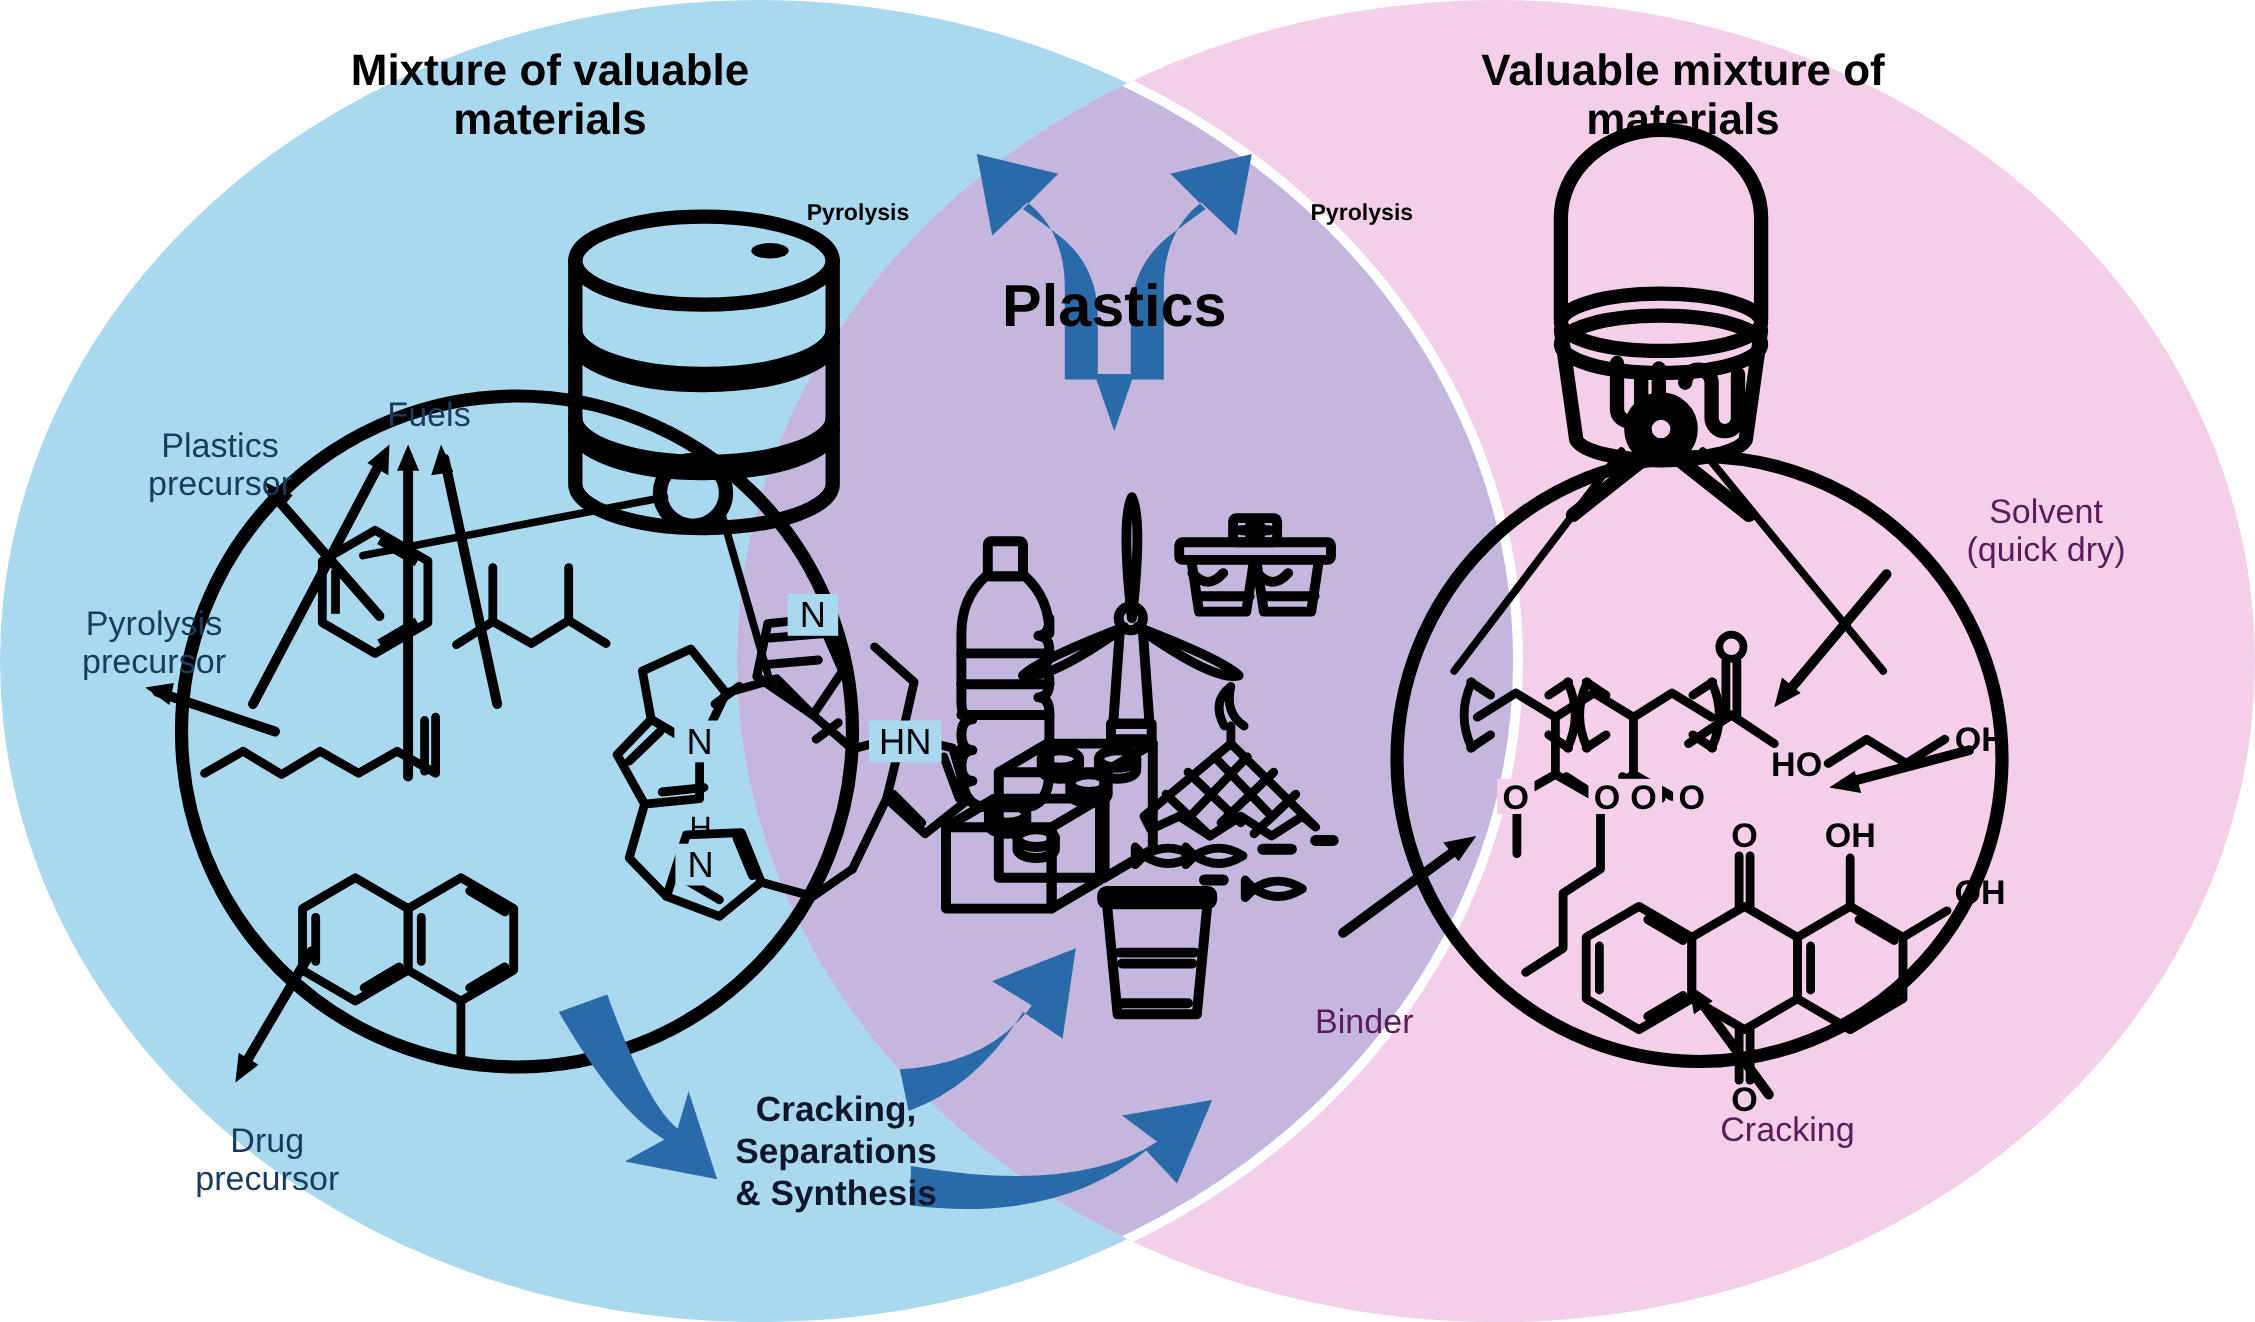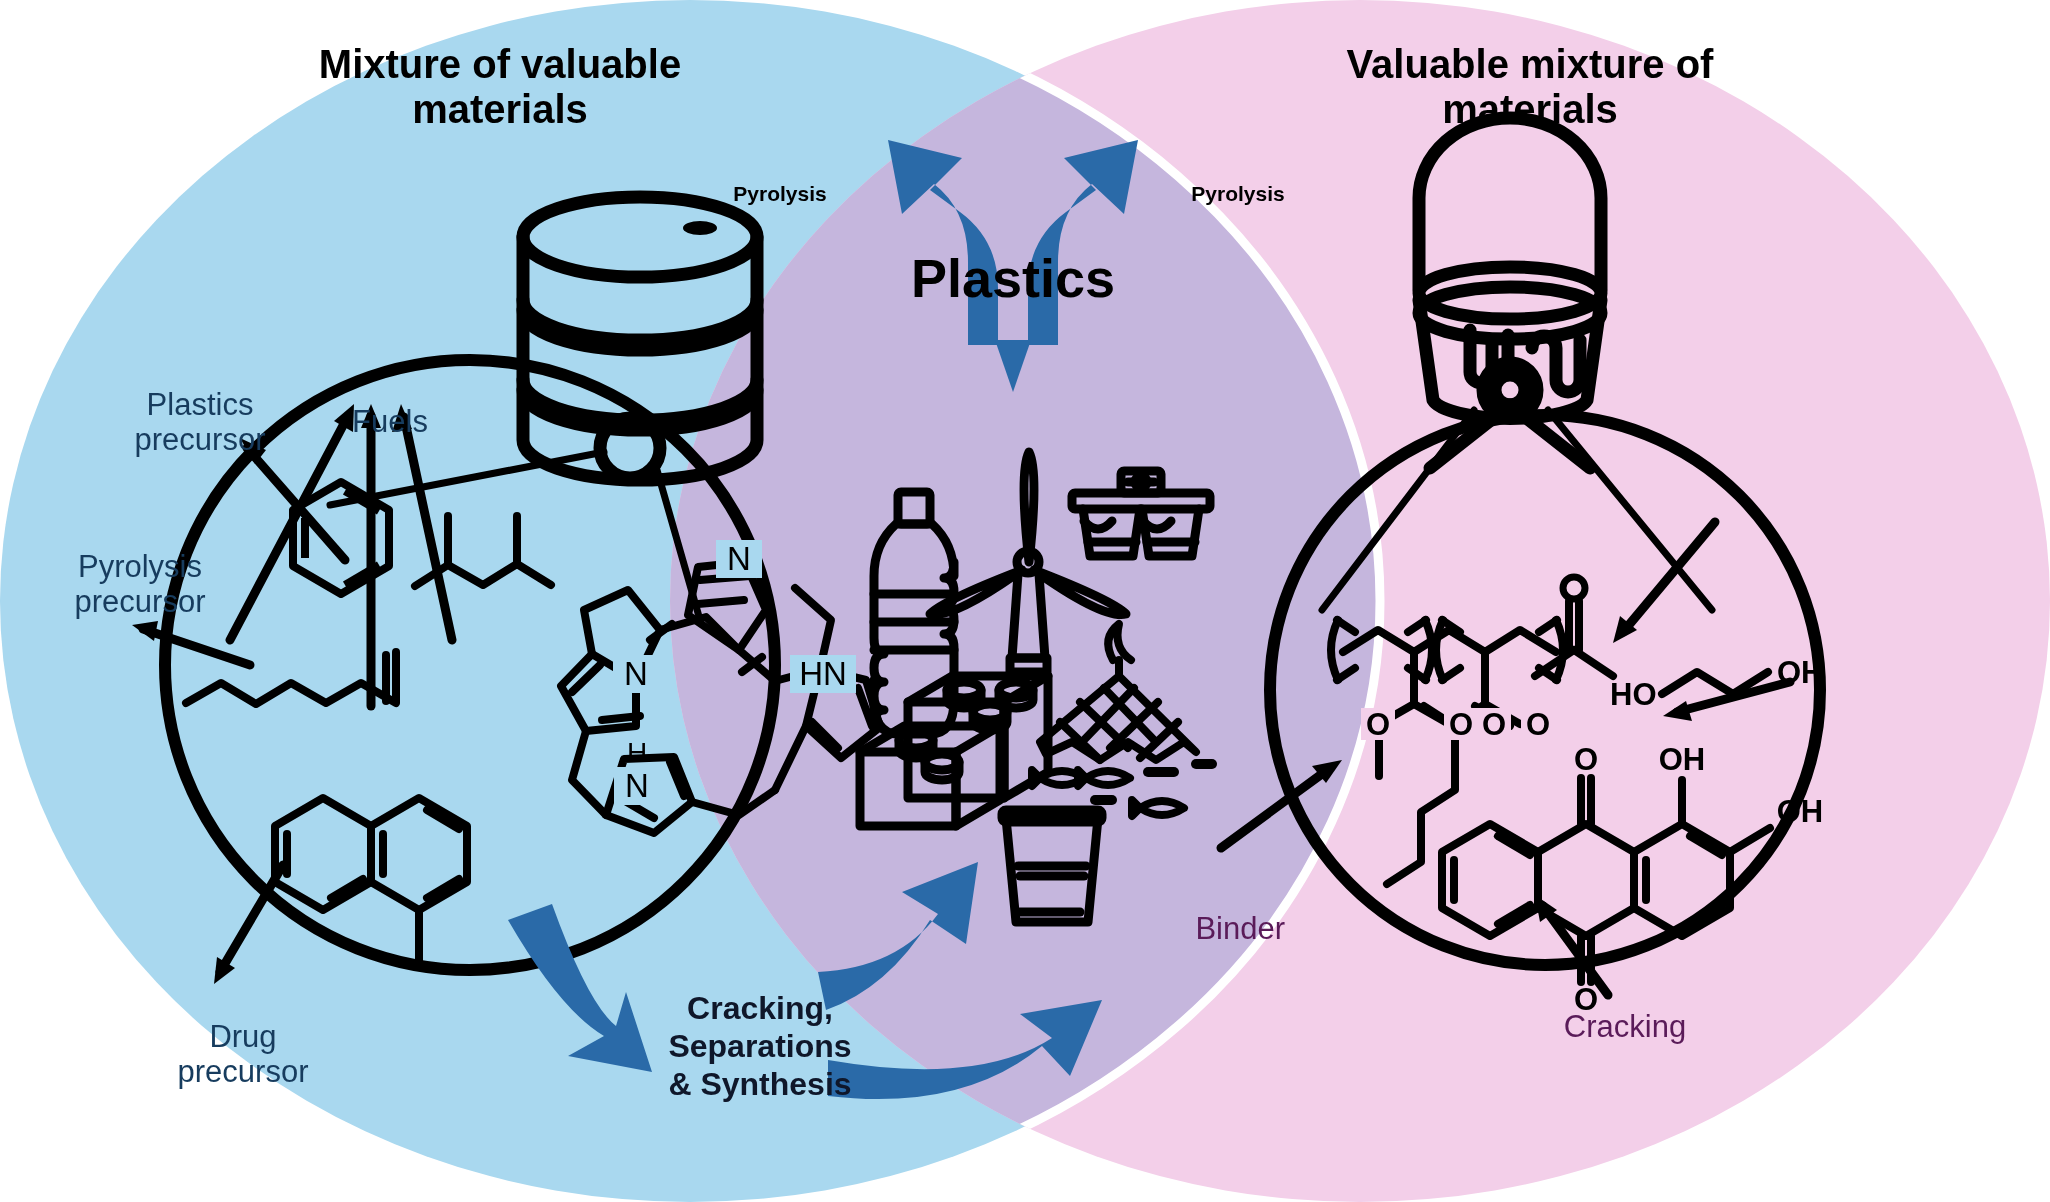--- a/index.html
+++ b/index.html
@@ -439,30 +439,32 @@
   <div class="txt title-center" style="left:828px; top:248px; width:370px;">Plastics</div>
 
   <div class="txt pyro" style="left:690px; top:182px; width:180px;">Pyrolysis</div>
 
   <div class="txt pyro" style="left:1148px; top:182px; width:180px;">Pyrolysis</div>
 
   <div class="txt crack" style="left:645px; top:990px; width:230px;">Cracking,
 Separations
 &amp; Synthesis</div>
 
-  <div class="txt lbl-left" style="left:300px; top:360px; width:180px;margin-top:45px;">Fuels</div>
+  <div class="txt lbl-left" style="left:300px; top:360px; width:180px;">Fuels</div>
 
   <div class="txt lbl-left" style="left:95px; top:388px; width:210px;">Plastics
 precursor</div>
 
   <div class="txt lbl-left" style="left:20px; top:550px; width:240px;">Pyrolysis
 precursor</div>
 
   <div class="txt lbl-left" style="left:148px; top:1020px; width:190px;">Drug
 precursor</div>
 
+  <div class="txt lbl-right" style="left:1735px; top:448px; width:250px;">Solvent
+(quick dry)</div>
 
 
   <div class="txt lbl-right" style="left:1095px; top:912px; width:190px;text-align:right;">Binder</div>
 
   <div class="txt lbl-right" style="left:1530px; top:1010px; width:190px;">Cracking</div>
 
 </div>
 
 </body></html>

